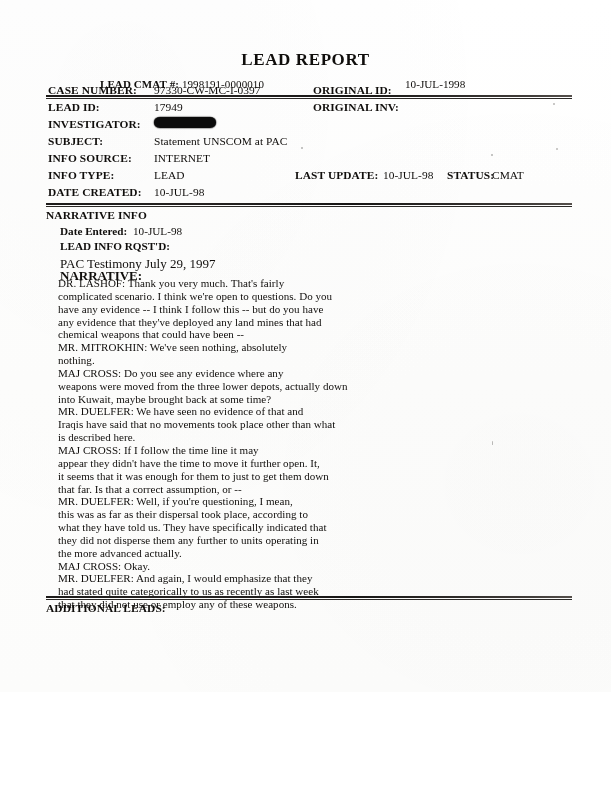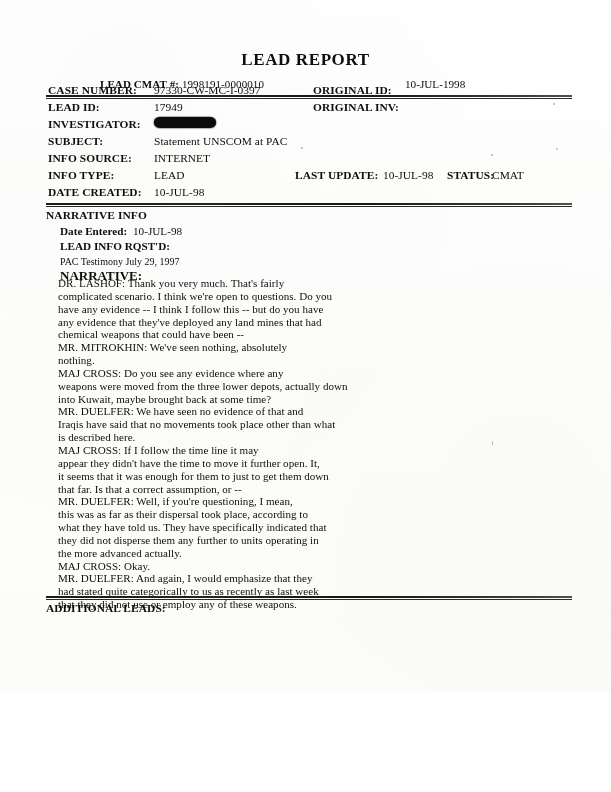--- a/index.html
+++ b/index.html
@@ -152,21 +152,21 @@
   #val-date-entered {
     left: 133px; top: 225px;
     font-size: 11.2px;
   }
   #lbl-lead-info-rqstd {
     left: 60px; top: 240px;
     font-size: 11.2px; font-weight: bold;
   }
   #val-lead-info-rqstd {
     left: 60px; top: 256px;
-    font-size: 10px;
+    font-size: 13px;
   }
   #lbl-narrative {
     left: 60px; top: 268px;
     font-size: 13px; font-weight: bold;
   }
 
   #narrative-body {
     left: 58px;
     top: 277px;
     width: 400px;

